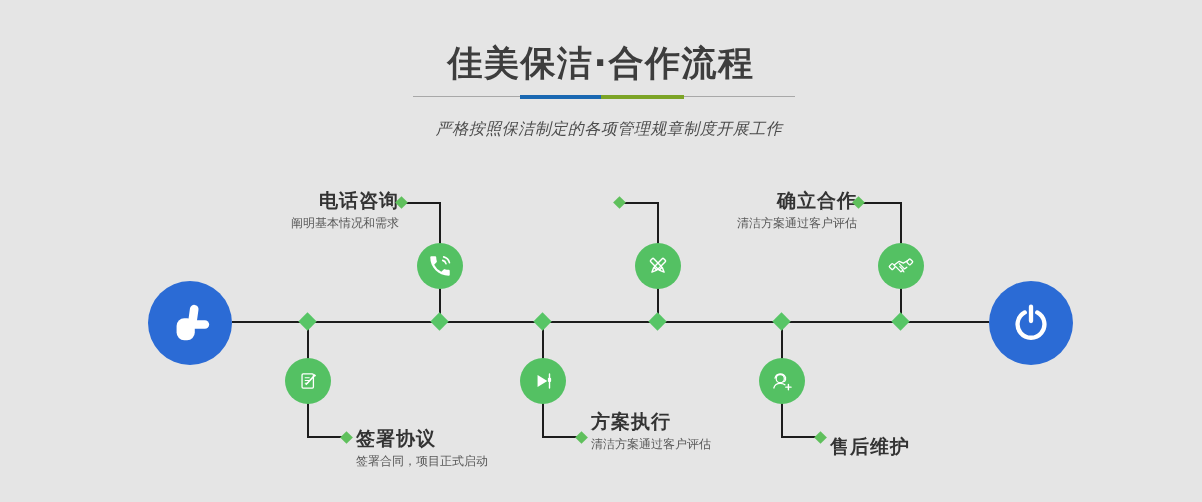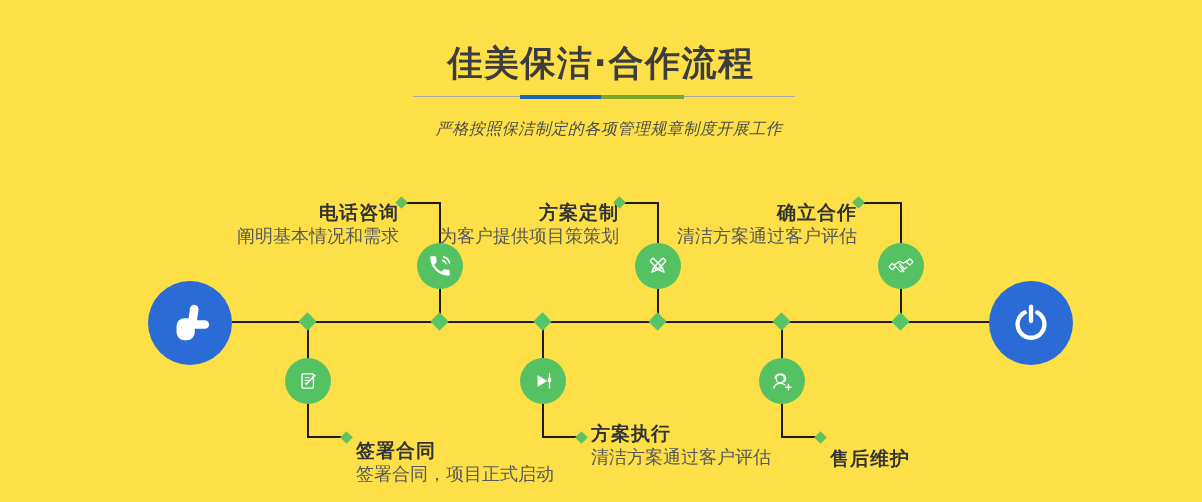--- a/index.html
+++ b/index.html
@@ -1,17 +1,17 @@
 <!DOCTYPE html>
 <html><head>
 <meta charset="utf-8">
 <style>
   html,body{margin:0;padding:0;background:#fff;}
   .stage{
-    position:relative;width:1202px;height:502px;background:#fde047;overflow:hidden;
+    position:relative;width:1202px;height:502px;background:#e5e5e5;overflow:hidden;
     font-family:"DejaVu Sans","Liberation Sans",sans-serif;
   }
   
   .page-title{
     position:absolute;left:0;top:40px;width:100%;text-align:center;margin:0;
     font-size:35px;font-weight:bold;color:#3d3d3d;letter-spacing:1.5px;
   }
   .divider{position:absolute;left:413px;top:95px;width:382px;height:4px;}
   .d-gray{position:absolute;left:0;right:0;top:1px;height:1px;background:#a8a8a8;}
   .d-blue{position:absolute;left:107px;top:0;width:81px;height:4px;background:#1a68b2;}
@@ -30,25 +30,25 @@
   }
   .ldiamond{
     position:absolute;width:9px;height:9px;background:#5fc05c;
     transform:rotate(45deg);z-index:3;
   }
   
   .node{position:absolute;border-radius:50%;display:flex;align-items:center;justify-content:center;z-index:4;}
   .node-blue{width:84px;height:84px;background:#2b6bd5;}
   .node-green{width:46px;height:46px;background:#54c163;}
   
-  .step{position:absolute;white-space:nowrap;z-index:2;margin-top:12px;}
+  .step{position:absolute;white-space:nowrap;z-index:2;}
   .step-top{text-align:right;}
   .step-bottom{text-align:left;}
   .step-title{font-size:19px;font-weight:bold;color:#333333;line-height:22px;letter-spacing:1px;}
-  .step-desc{font-size:18px;color:#585858;margin-top:4px;line-height:17px;}
+  .step-desc{font-size:12px;color:#585858;margin-top:4px;line-height:17px;}
   svg{display:block;}
 </style>
 </head>
 <body>
 
 <div class="stage">
 
   <h1 class="page-title">佳美保洁·合作流程</h1>
   <div class="divider">
     <span class="d-gray"></span>
@@ -177,31 +177,27 @@
         <path d="M10 36c1.5-6 6.5-8 11-8 3 0 6 .8 8 2.5"></path>
         <path d="M35 30v9M30.5 34.5h9" stroke-width="2.4"></path>
       </svg>
     </span>
   </div>
 
   <div class="step step-top" style="right:803px;top:189px;">
     <div class="step-title">电话咨询</div>
     <div class="step-desc">阐明基本情况和需求</div>
   </div>
-  <div class="step step-top" style="right:583px;top:189px;">
-    <div class="step-title">方案定制</div>
-    <div class="step-desc">为客户提供项目策策划</div>
-  </div>
   <div class="step step-top" style="right:345px;top:189px;">
     <div class="step-title">确立合作</div>
     <div class="step-desc">清洁方案通过客户评估</div>
   </div>
 
   <div class="step step-bottom" style="left:356px;top:427px;">
-    <div class="step-title">签署合同</div>
+    <div class="step-title">签署协议</div>
     <div class="step-desc">签署合同，项目正式启动</div>
   </div>
   <div class="step step-bottom" style="left:591px;top:410px;">
     <div class="step-title">方案执行</div>
     <div class="step-desc">清洁方案通过客户评估</div>
   </div>
   <div class="step step-bottom" style="left:830px;top:435px;">
     <div class="step-title">售后维护</div>
   </div>
 

